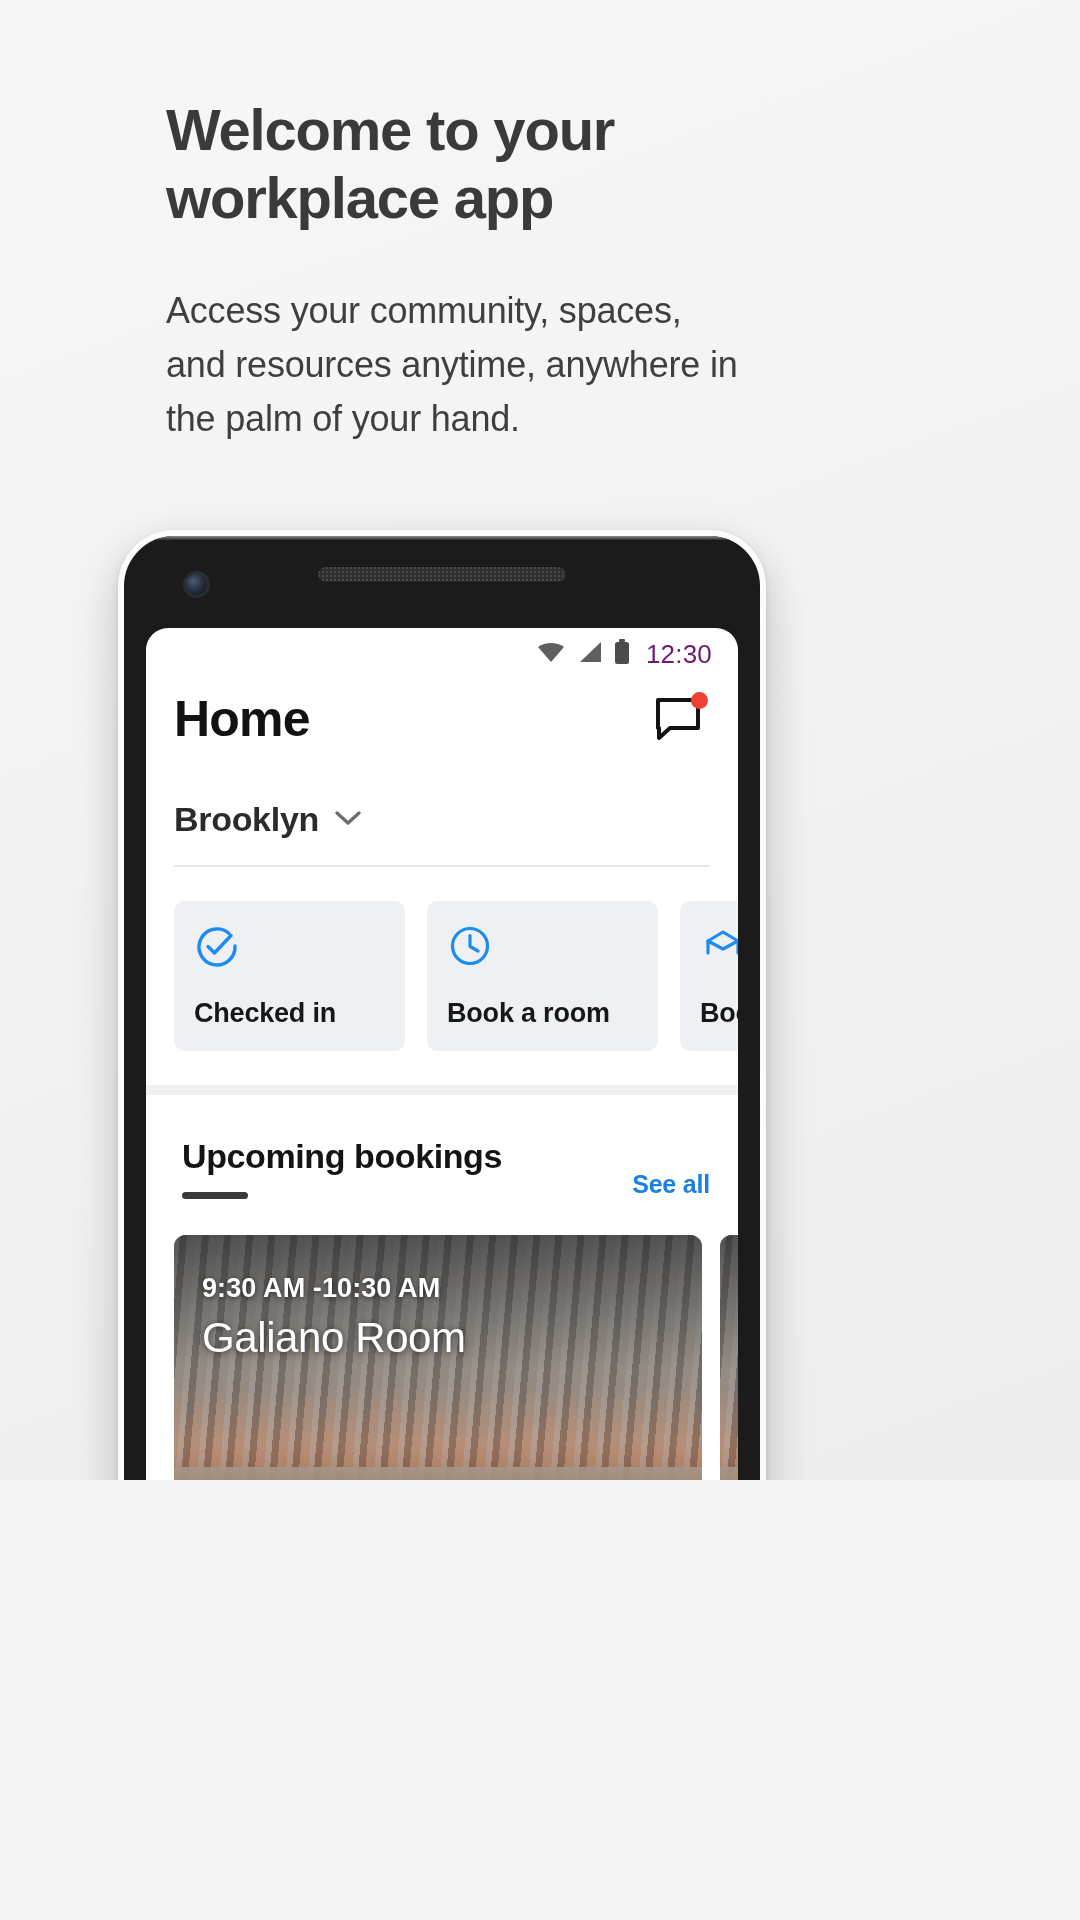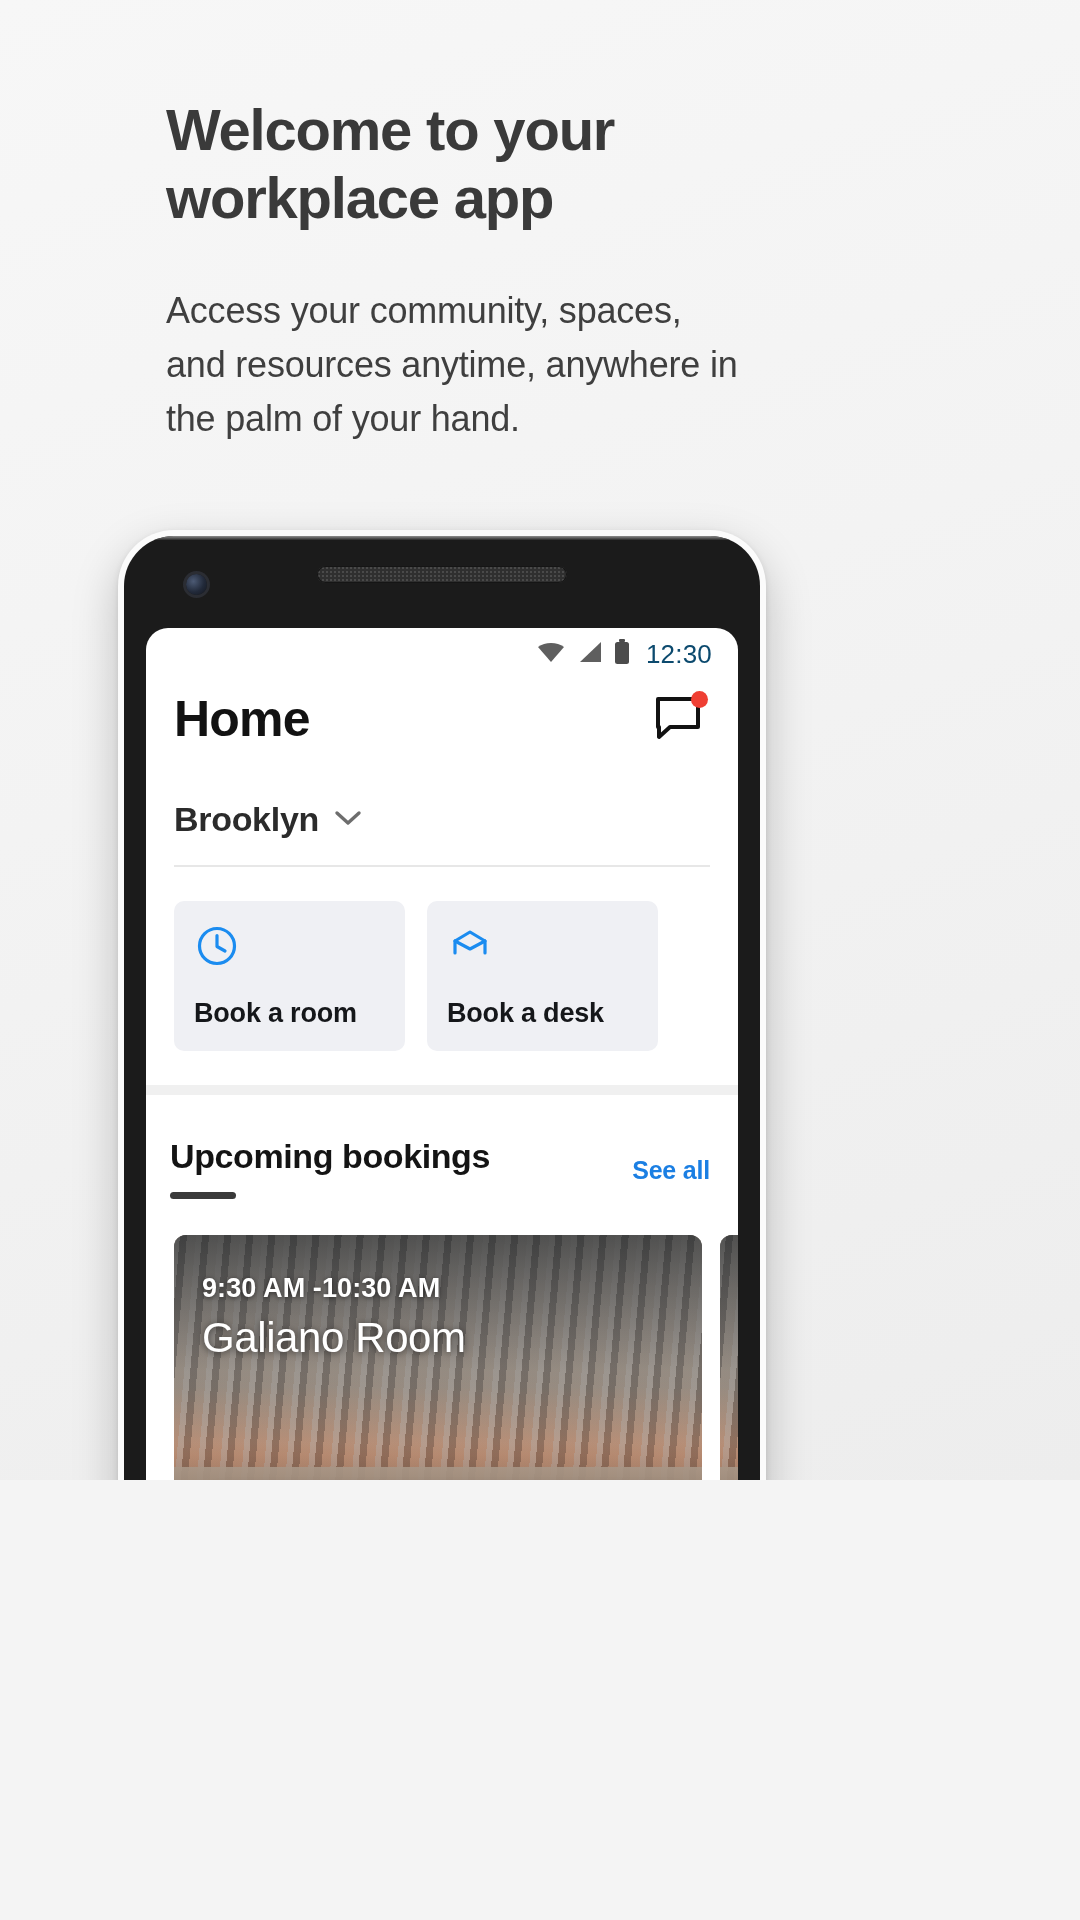--- a/index.html
+++ b/index.html
@@ -72,26 +72,26 @@
     border-radius: 22px 22px 0 0;
     overflow: hidden;
   }
 
   .statusbar {
     height: 46px; display: flex; align-items: center; justify-content: flex-end;
     gap: 11px; padding: 6px 26px 0 0;
   }
   .sb-icon { display: block; }
   .sb-time {
-    font-size: 26px; font-weight: 400; color: #0c4a6e; letter-spacing: 0.2px;
+    font-size: 26px; font-weight: 400; color: #701a75; letter-spacing: 0.2px;
     margin-left: 5px;
   }
 
   .appbar {
-    display: flex; align-items: center; justify-content: space-between;
+    display: flex; align-items: flex-end; justify-content: space-between;
     padding: 16px 28px 0 28px;
   }
   .app-title {
     font-size: 50px; font-weight: 700; color: #121212; letter-spacing: -0.8px;
   }
   .chat-wrap { position: relative; width: 56px; height: 56px; margin-right: 2px; }
   .chat-dot {
     position: absolute; right: 0px; top: 0px;
     width: 17px; height: 17px; border-radius: 50%;
     background: #ef3f33;
@@ -122,22 +122,22 @@
   }
   .quick-label {
     font-size: 27px; font-weight: 700; color: #15171a; letter-spacing: -0.2px;
     white-space: nowrap;
   }
 
   .section-gap { height: 10px; background: #f0f0f0; }
 
   
   .section-head {
-    display: flex; align-items: center; justify-content: space-between;
-    padding: 42px 28px 0 24px;
+    display: flex; align-items: flex-end; justify-content: space-between;
+    padding: 42px 28px 0 36px;
   }
   .section-title-wrap { position: relative; }
   .section-title {
     font-size: 34px; font-weight: 700; color: #141414; letter-spacing: -0.4px;
   }
   .section-underline {
     margin-top: 16px; width: 66px; height: 7px; border-radius: 4px; background: #3a3a3a;
   }
   .see-all {
     font-size: 25px; font-weight: 700; color: #1b7fe3; letter-spacing: -0.2px;
@@ -263,20 +263,29 @@
           <span>
             <svg width="30" height="20" viewBox="0 0 30 20">
               <path d="M4 5 L15 15 L26 5" fill="none" stroke="#6d6d6d" stroke-width="3.4" stroke-linecap="round" stroke-linejoin="round"></path>
             </svg>
           </span>
         </div>
         <div class="divider"></div>
 
         <div class="quick-scroll">
 
+          <div class="quick-card">
+            <span>
+              <svg width="46" height="46" viewBox="0 0 46 46">
+                <path d="M41 23 A18 18 0 1 1 35 10.5" fill="none" stroke="#1b8cf0" stroke-width="3.4" stroke-linecap="round"></path>
+                <path d="M14 23.5 L20.5 30 L37 12.5" fill="none" stroke="#1b8cf0" stroke-width="3.4" stroke-linecap="round" stroke-linejoin="round"></path>
+              </svg>
+            </span>
+            <span class="quick-label">Checked in</span>
+          </div>
 
           <div class="quick-card">
             <span>
               <svg width="46" height="46" viewBox="0 0 46 46">
                 <circle cx="23" cy="23" r="17.5" fill="none" stroke="#1b8cf0" stroke-width="3.2"></circle>
                 <path d="M23 12.5 L23 23.5 L31 28" fill="none" stroke="#1b8cf0" stroke-width="3.2" stroke-linecap="round" stroke-linejoin="round"></path>
               </svg>
             </span>
             <span class="quick-label">Book a room</span>
           </div>

